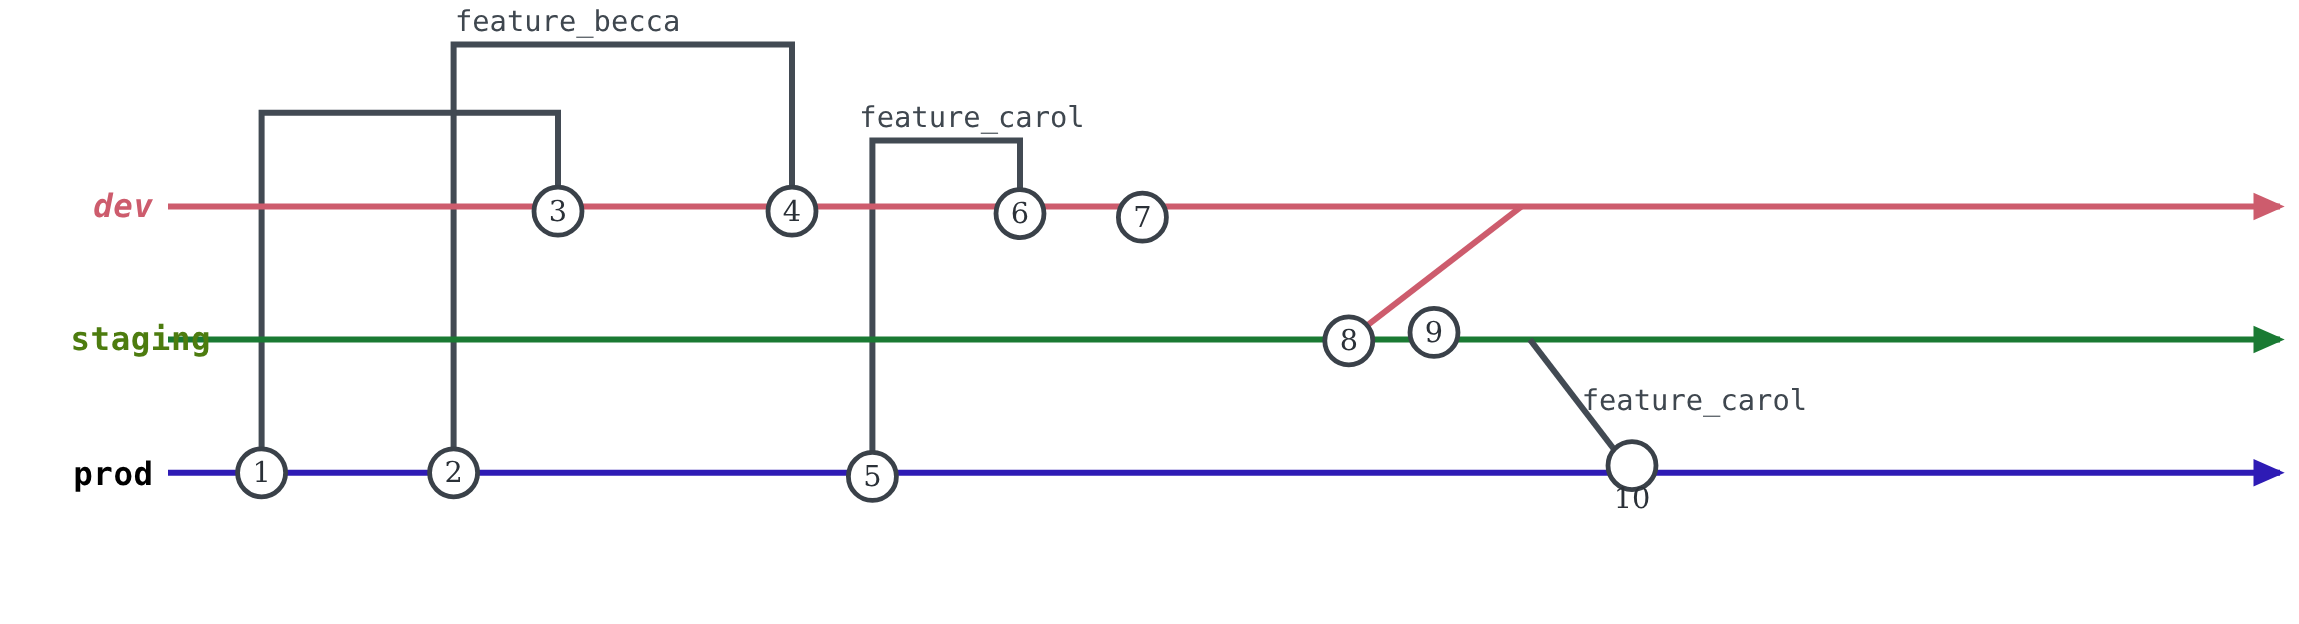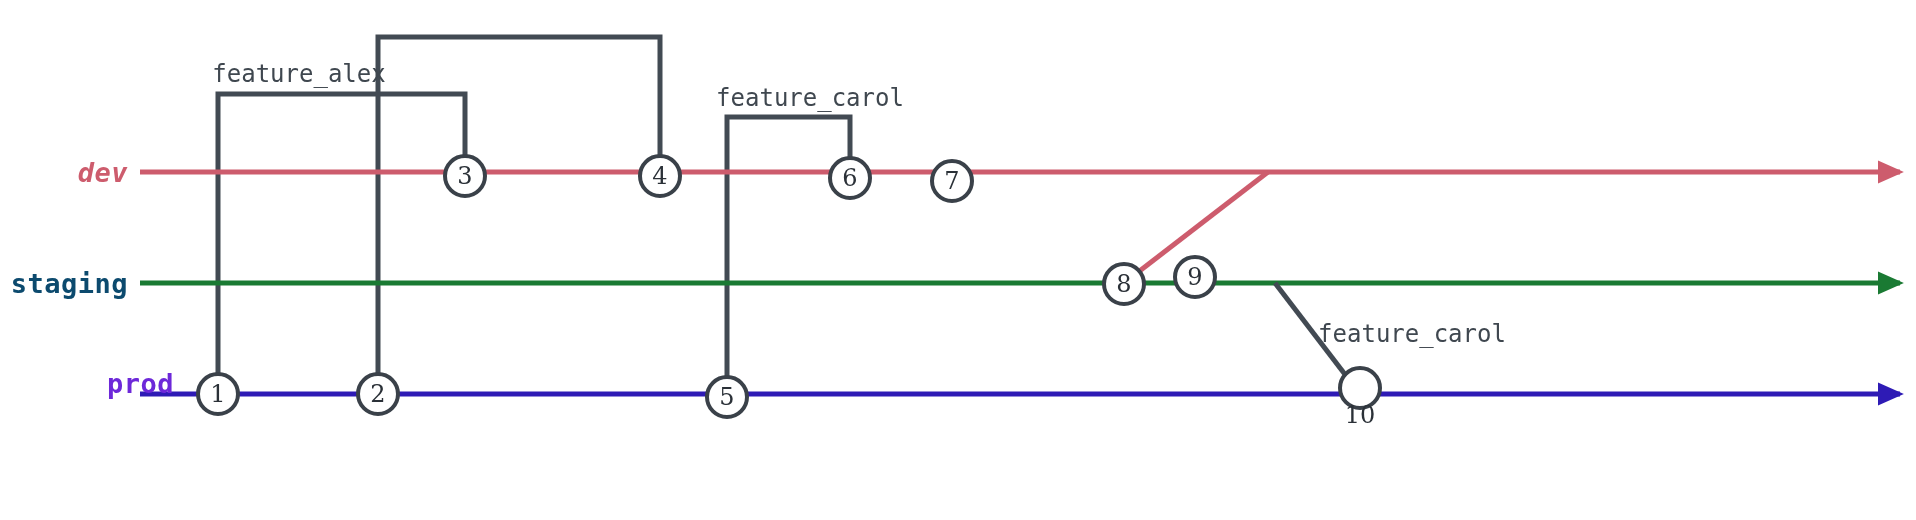--- a/index.html
+++ b/index.html
@@ -53,23 +53,23 @@
         <circle cx="660" cy="176" r="20" fill="#ffffff" stroke="#3a4149" stroke-width="4"></circle>
         <circle cx="727" cy="397" r="20" fill="#ffffff" stroke="#3a4149" stroke-width="4"></circle>
         <circle cx="850" cy="178" r="20" fill="#ffffff" stroke="#3a4149" stroke-width="4"></circle>
         <circle cx="952" cy="181" r="20" fill="#ffffff" stroke="#3a4149" stroke-width="4"></circle>
         <circle cx="1124" cy="284" r="20" fill="#ffffff" stroke="#3a4149" stroke-width="4"></circle>
         <circle cx="1195" cy="277" r="20" fill="#ffffff" stroke="#3a4149" stroke-width="4"></circle>
         <circle cx="1360" cy="388" r="20" fill="#ffffff" stroke="#3a4149" stroke-width="4"></circle>
       </g>
     </svg>
 <div class="lane-label" style="color: rgb(205, 92, 109); left: 0px; width: 128px; top: 172px; font-style: italic;">dev</div>
-    <div class="lane-label" style="color: #0c4a6e; left: 0px; width: 128px; top: 283px;">staging</div>
-    <div class="lane-label" style="color: #6d28d9; left: 0px; width: 128px; top: 383px; margin-left: 46px;">prod</div>
-    <div class="branch-label" style="left: 299px; top: 88px;">feature_alex</div>
+    <div class="lane-label" style="color: #4d7c0f; left: 0px; width: 128px; top: 283px; padding-left: 48px;">staging</div>
+    <div class="lane-label" style="color: #000000; left: 0px; width: 128px; top: 396px;">prod</div>
+    <div class="branch-label" style="left: 473px; top: 32px;">feature_becca</div>
     <div class="branch-label" style="left: 810px; top: 112px;">feature_carol</div>
     <div class="branch-label" style="left: 1412px; top: 348px;">feature_carol</div>
     <div class="commit-num" style="left: 218px; top: 394px;">1</div>
     <div class="commit-num" style="left: 378px; top: 394px;">2</div>
     <div class="commit-num" style="left: 465px; top: 176px;">3</div>
     <div class="commit-num" style="left: 660px; top: 176px;">4</div>
     <div class="commit-num" style="left: 727px; top: 397px;">5</div>
     <div class="commit-num" style="left: 850px; top: 178px;">6</div>
     <div class="commit-num" style="left: 952px; top: 181px;">7</div>
     <div class="commit-num" style="left: 1124px; top: 284px;">8</div>

